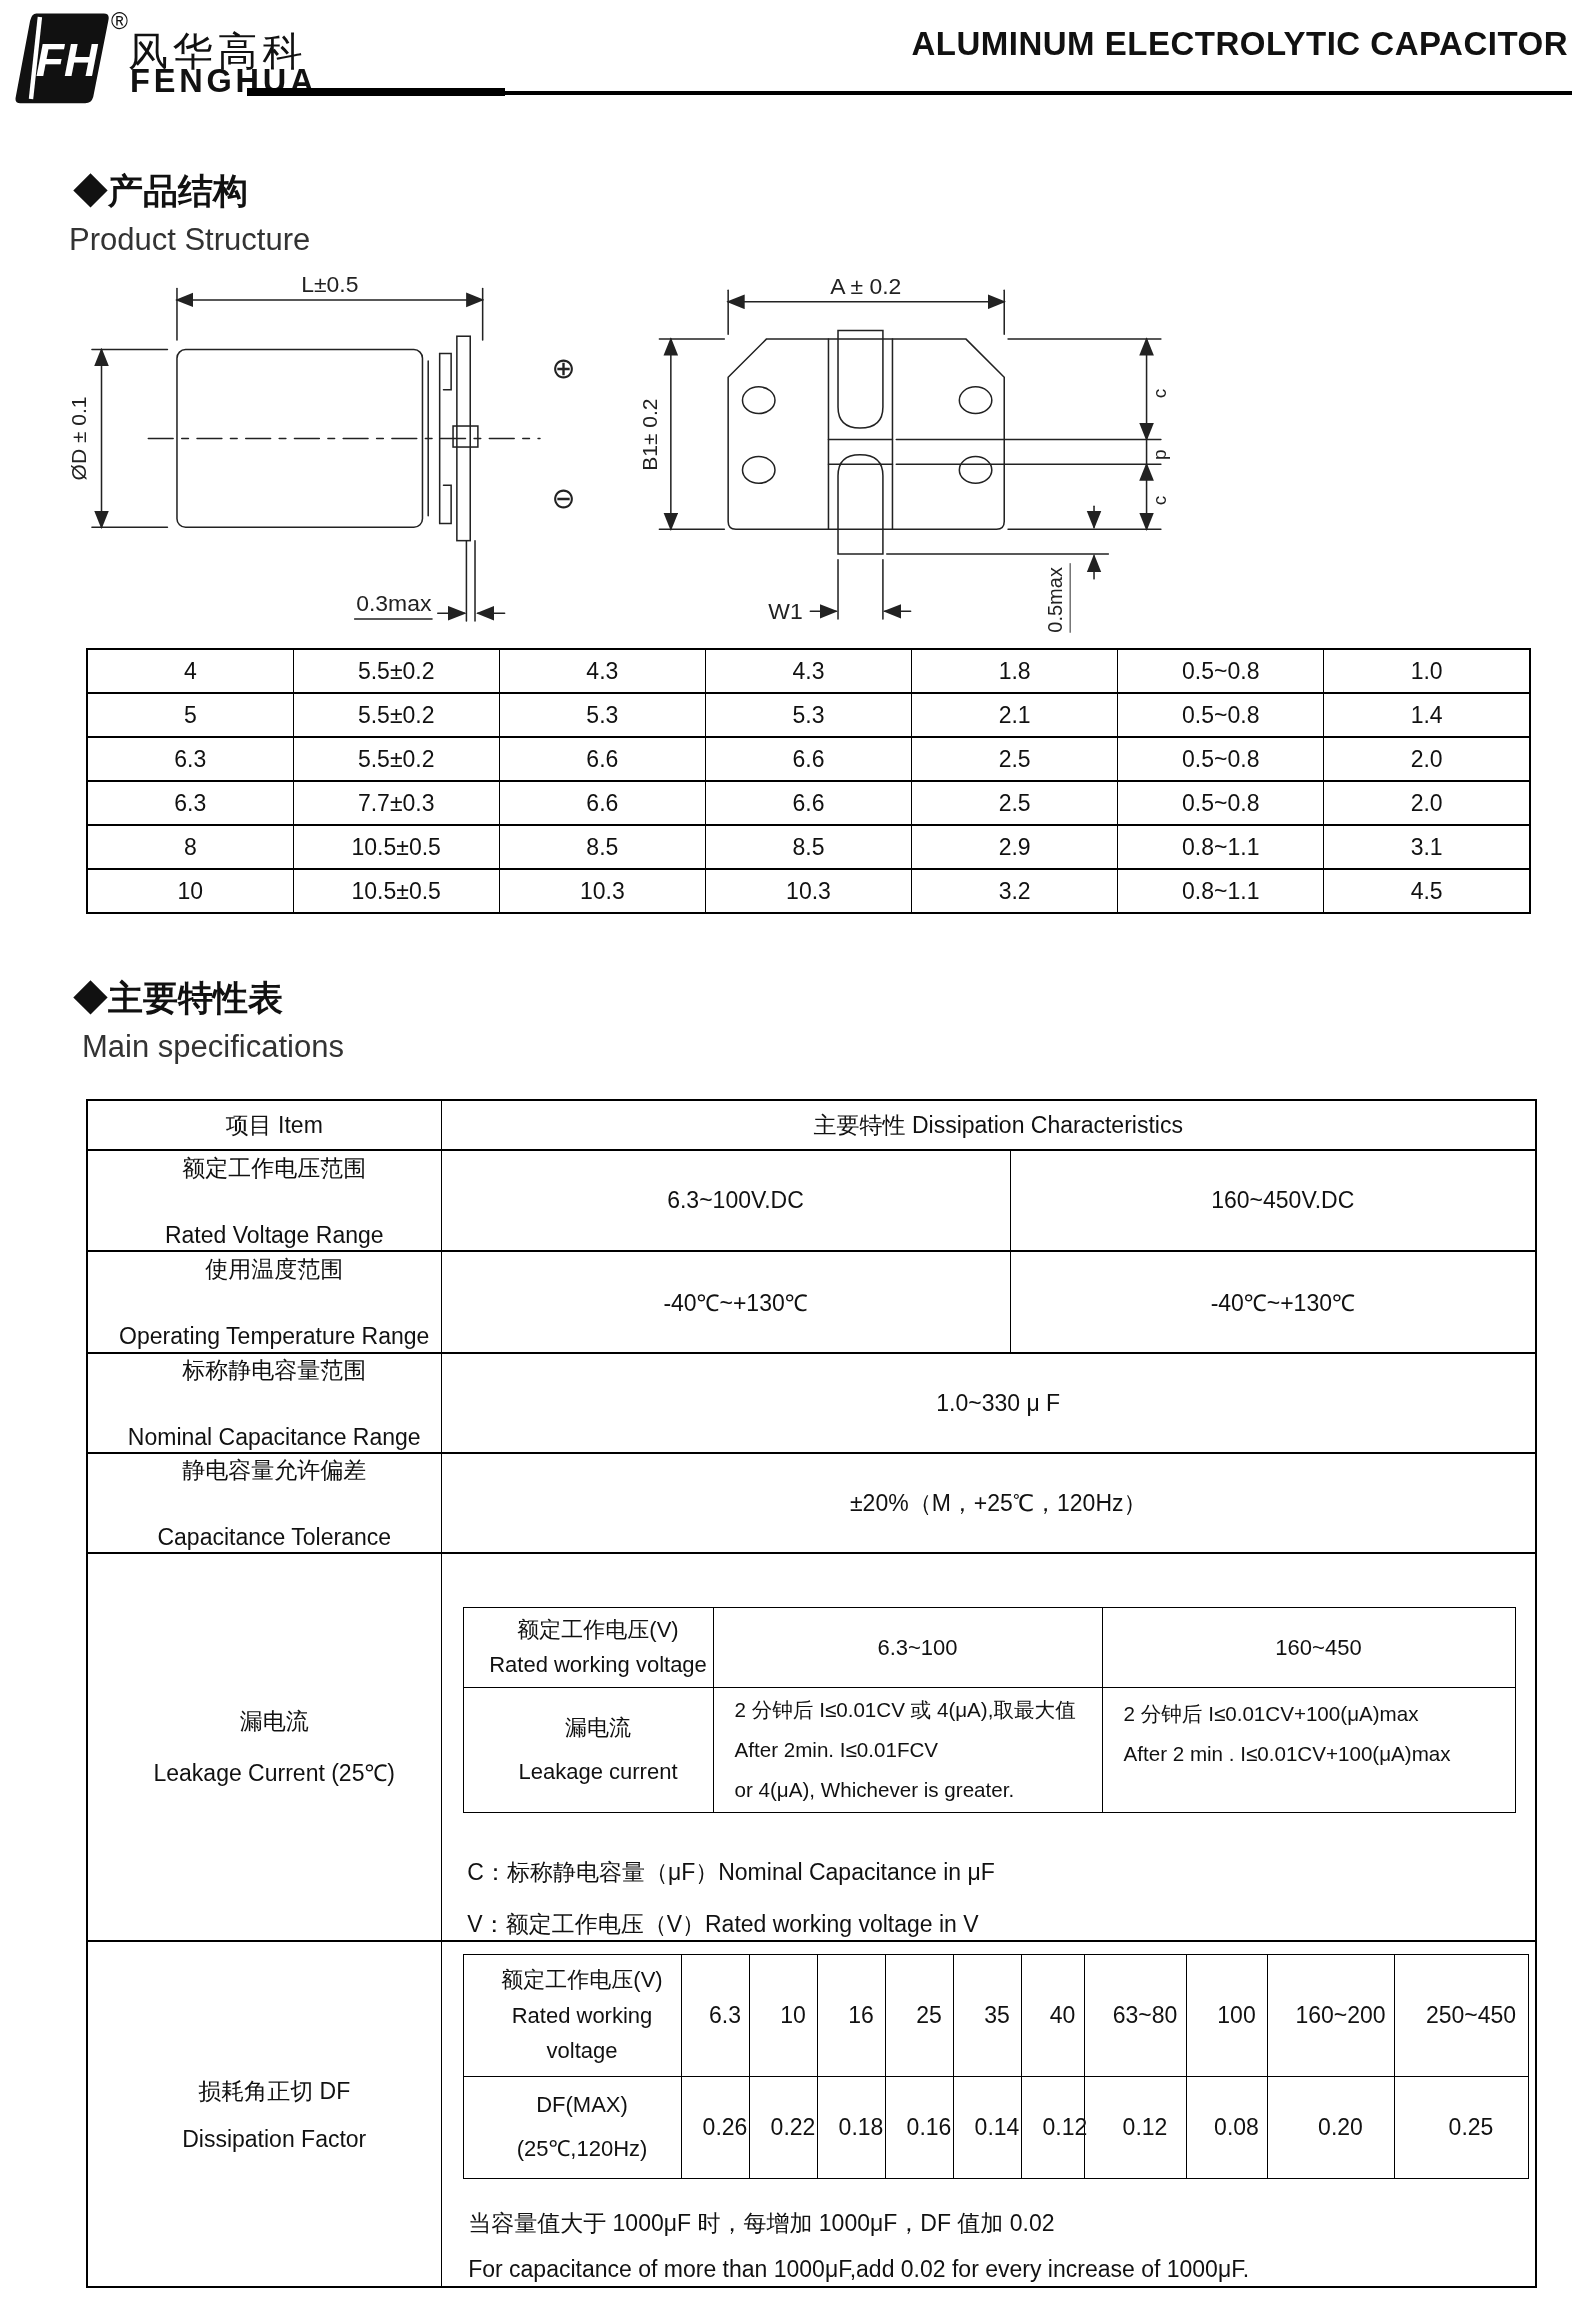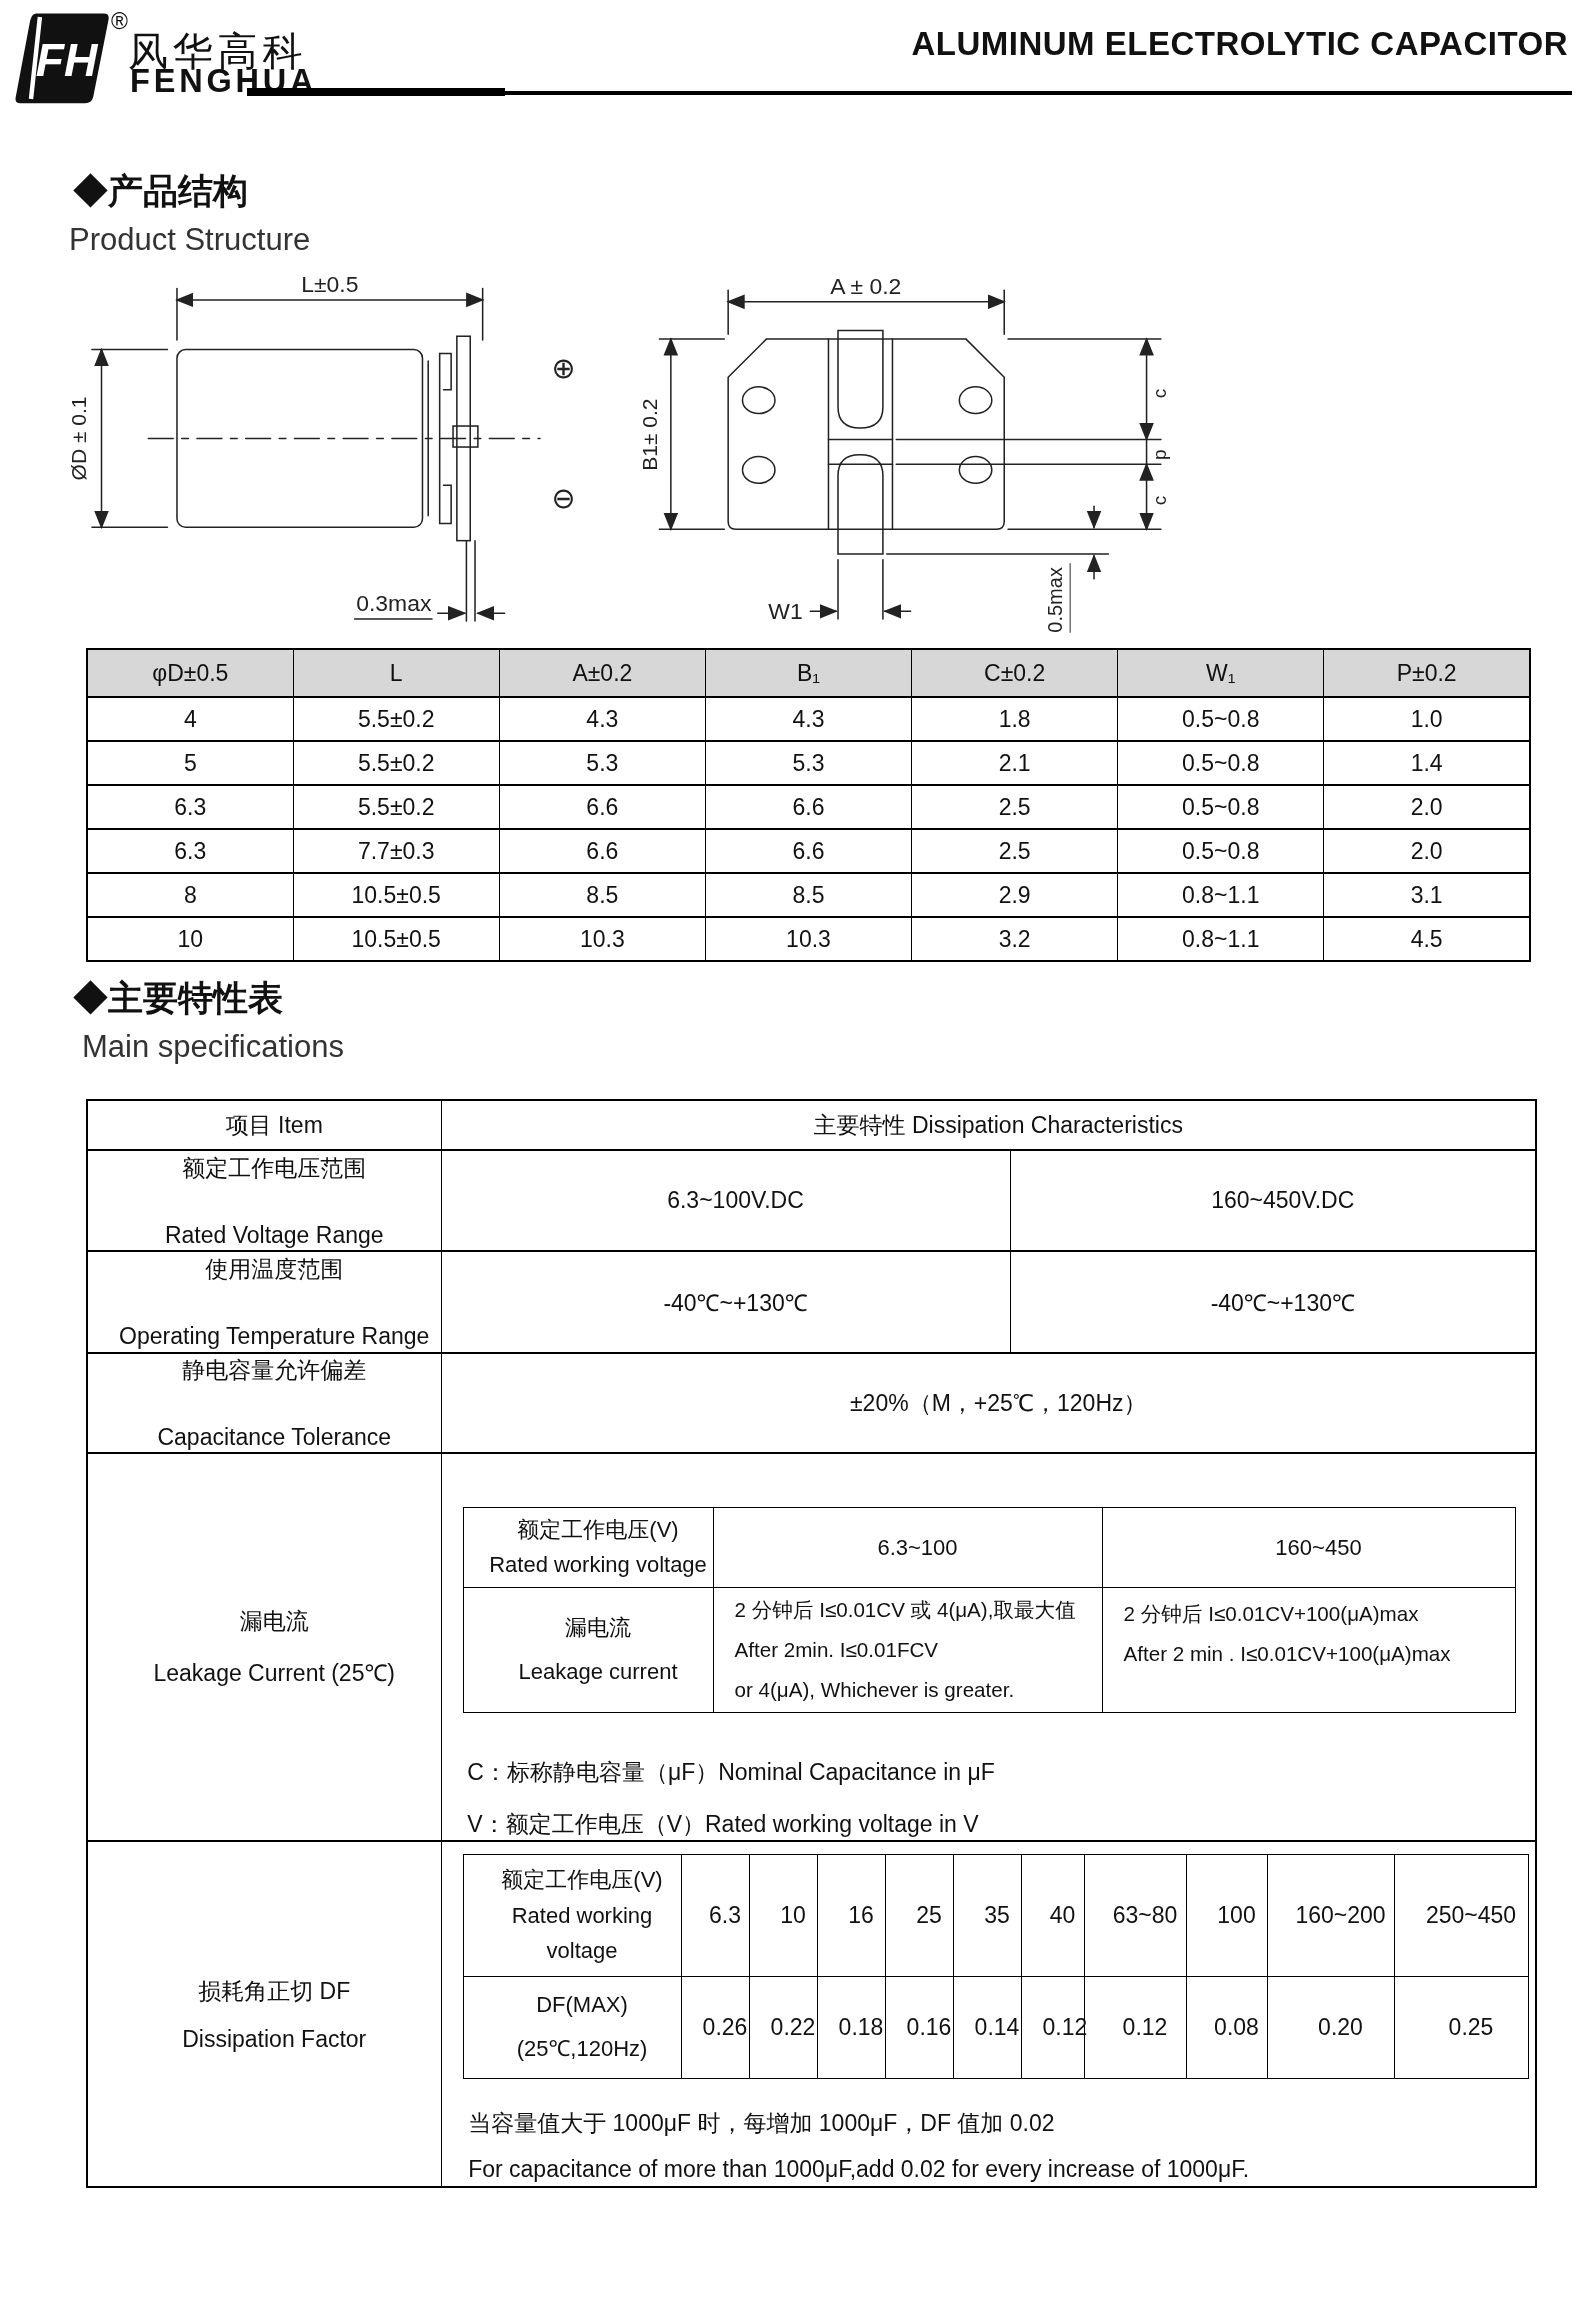--- a/index.html
+++ b/index.html
@@ -163,29 +163,20 @@
     <colgroup>
         <col>
         <col>
         <col>
         <col>
         <col>
         <col>
         <col>
       </colgroup>
     <tbody>
-        <tr>
-      <th>φD±0.5</th>
-      <th>L</th>
-      <th>A±0.2</th>
-      <th>B₁</th>
-      <th>C±0.2</th>
-      <th>W₁</th>
-      <th>P±0.2</th>
-    </tr>
     <tr>
       <td>4</td>
       <td>5.5±0.2</td>
       <td>4.3</td>
       <td>4.3</td>
       <td>1.8</td>
       <td>0.5~0.8</td>
       <td>1.0</td>
     </tr>
     <tr>
@@ -262,20 +253,29 @@
     </tr>
     <tr style="height:102px">
       <td class="lblcell">
         <div class="lbl">
           <span>使用温度范围</span>
           <span>Operating Temperature Range</span>
         </div>
       </td>
       <td>-40℃~+130℃</td>
       <td>-40℃~+130℃</td>
+    </tr>
+    <tr style="height:93px">
+      <td class="lblcell">
+        <div class="lbl">
+          <span>标称静电容量范围</span>
+          <span>Nominal Capacitance Range</span>
+        </div>
+      </td>
+      <td colspan="2">1.0~330 μ F</td>
     </tr>
     <tr style="height:96px">
       <td class="lblcell">
         <div class="lbl">
           <span>静电容量允许偏差</span>
           <span>Capacitance Tolerance</span>
         </div>
       </td>
       <td colspan="2">±20%（M，+25℃，120Hz）</td>
     </tr>

